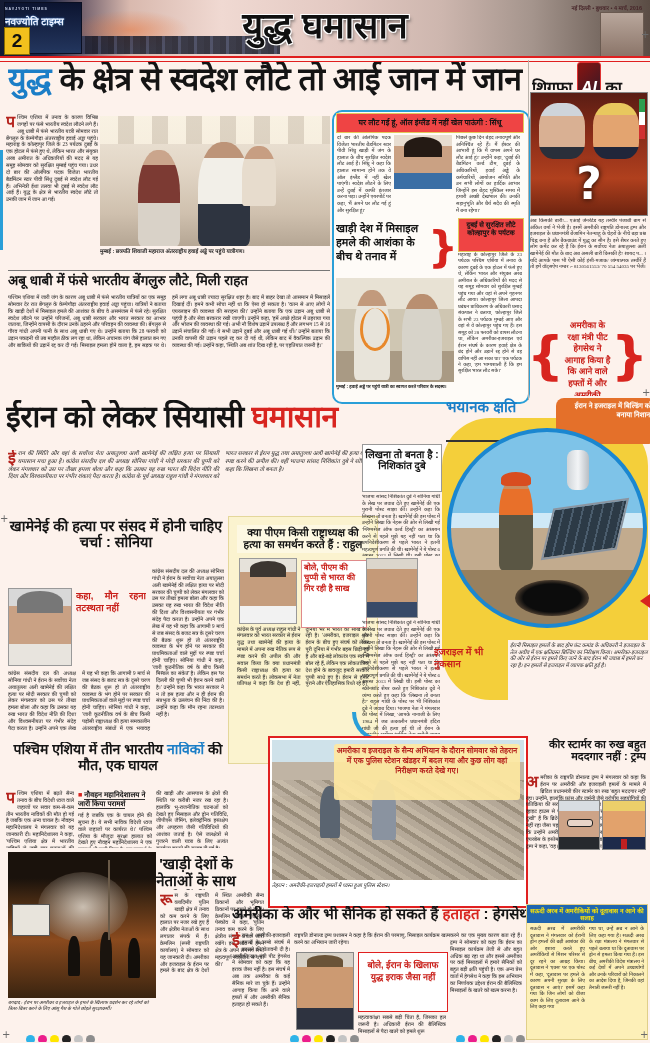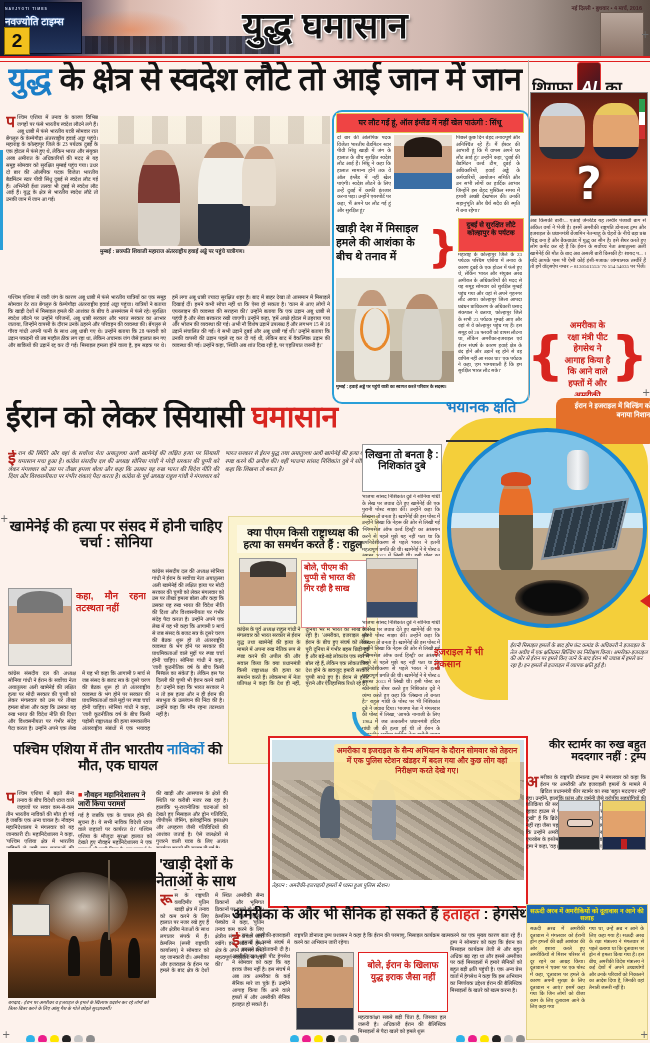--- a/index.html
+++ b/index.html
@@ -73,20 +73,21 @@
   </div>
   <div class="abs hd yellowbar" style="left:458px;top:218px;width:64px;height:30px;font-size:6.8px;text-align:center;padding-top:2px">दुबई से सुरक्षित लौटे कोल्हापुर के पर्यटक</div>
   <div class="abs bd" style="left:458px;top:252px;width:64px;height:142px;font-size:4.9px">महाराष्ट्र के कोल्हापुर जिले के 23 पर्यटक पश्चिम एशिया में तनाव के कारण दुबई के एक होटल में फंसे हुए थे, लेकिन भारत और संयुक्त अरब अमीरात के अधिकारियों की मदद से यह समूह सोमवार को सुरक्षित मुम्बई पहुंच गया और वहां से अपने गृहनगर लौट आया। कोल्हापुर जिला आपदा प्रबंधन प्राधिकरण के अधिकारी प्रसाद संकपाल ने बताया, 'कोल्हापुर जिले के सभी 23 पर्यटक मुम्बई आए और वहां से वे कोल्हापुर पहुंच गए हैं। इस समूह को 28 फरवरी को वापस लौटना था, लेकिन अमरीका-इजराइल एवं ईरान संघर्ष के कारण हवाई क्षेत्र के बंद होने और उड़ानें रद्द होने से वह वापिस नहीं आ सका था।' एक पर्यटक ने कहा, 'हम भाग्यशाली हैं कि हम सुरक्षित भारत लौट सके।'</div>
   <div class="abs photo" style="left:336px;top:278px;width:118px;height:104px;background:linear-gradient(180deg,#e8e2d4 0 30%,#cfc6b2 30% 70%,#a99a84 70%)">
     <div class="fig" style="left:18px;top:12px;width:36px;height:90px;background:linear-gradient(180deg,#c29a7c 0 18%,#e8e4da 18%)"></div>
     <div class="fig" style="left:66px;top:16px;width:40px;height:86px;background:linear-gradient(180deg,#b98f70 0 18%,#d7d3c9 18%)"></div>
     <div class="abs" style="left:24px;top:30px;width:24px;height:40px;border-radius:50%;border:3px solid #e8882a;border-top:none;background:transparent"></div>
   </div>
   <div class="abs capb" style="left:336px;top:384px;width:120px;height:12px;font-size:4.6px">मुम्बई : हवाई अड्डे पर पहुंचे यात्री का स्वागत करते परिवार के सदस्य।</div>
 
+  <div class="abs hd" style="left:8px;top:270px;width:322px;height:20px;font-size:13.5px;border-top:1px solid #777;padding-top:2px">अबू धाबी में फंसे भारतीय बेंगलुरु लौटे, मिली राहत</div>
   <div class="abs bd cols2" style="left:8px;top:294px;width:322px;height:102px">पश्चिम एशिया में जारी जंग के कारण अबू धाबी में फंसे भारतीय यात्रियों का एक समूह सोमवार देर रात बेंगलुरु के केम्पेगौड़ा अंतरराष्ट्रीय हवाई अड्डा पहुंचा। यात्रियों ने बताया कि खाड़ी देशों में मिसाइल हमले की आशंका के बीच वे असमंजस में फंसे रहे। सुरक्षित स्वदेश लौटने पर उन्होंने परिजनों, अबू धाबी सरकार और भारत सरकार का आभार जताया, जिन्होंने वापसी के दौरान उनके ठहरने और परिवहन की व्यवस्था की। बेंगलुरु से गौरव गांधी अपनी पत्नी के साथ अबू धाबी गए थे। उन्होंने बताया कि 28 फरवरी को उड़ान पकड़नी थी तब माहौल ठीक लग रहा था, लेकिन अचानक जंग जैसे हालात बन गए और बाकियों की उड़ानें रद्द कर दी गईं। मिसाइल हमला होने वाला है, हम सड़क पर थे। हमें लगा अबू धाबी ज्यादा सुरक्षित शहर है। बाद में बाहर देखा तो आसमान में मिसाइलें दिखाई दीं। हमने कभी सोचा नहीं था कि ऐसा हो सकता है। 'वतन से आए लोगों ने एयरलाइन की व्यवस्था की सराहना की।' उन्होंने बताया कि एक उड़ान अबू धाबी से पहुंची है और सेवा बरकरार रखी जाएगी। उन्होंने कहा, 'हमें अच्छे होटल में ठहराया गया और भोजन की व्यवस्था की गई। अभी नौ विशेष उड़ानें उपलब्ध हैं और लगभग 15 से 16 उड़ानें संचालित की गईं। ये सभी उड़ानें दुबई और अबू धाबी गई थीं।' उन्होंने बताया कि उनकी वापसी की उड़ान पहले रद्द कर दी गई थी, लेकिन बाद में वैकल्पिक उड़ान की व्यवस्था की गई। उन्होंने कहा, 'स्थिति अब शांत दिख रही है, पर एहतियात जरूरी है।'</div>
 
   <div class="abs" style="left:528px;top:60px;width:1px;height:340px;background:#b9b2aa"></div>
   <div class="abs hd" style="left:532px;top:62px;width:114px;height:28px;font-size:16px">
     <span>शिगूफा</span>
     <span style="display:inline-block;background:linear-gradient(135deg,#8a1410,#1a1a2e);color:#fff;border:1px solid #d33;border-radius:3px;padding:16px 3px;font-style:italic">AI</span>
     <span>का</span>
   </div>
   <div class="abs" style="left:530px;top:92px;width:116px;height:122px;border:1px solid #888;background:linear-gradient(180deg,#5a1d14 0%,#8a2c18 35%,#b0401e 70%,#6e2410 100%)">
     <div class="abs" style="left:8px;top:10px;width:46px;height:56px;border-radius:40% 40% 30% 30%;background:linear-gradient(180deg,#cfd4da 0 24%,#d9b093 24% 78%,#2a2f3a 78%)"></div>

